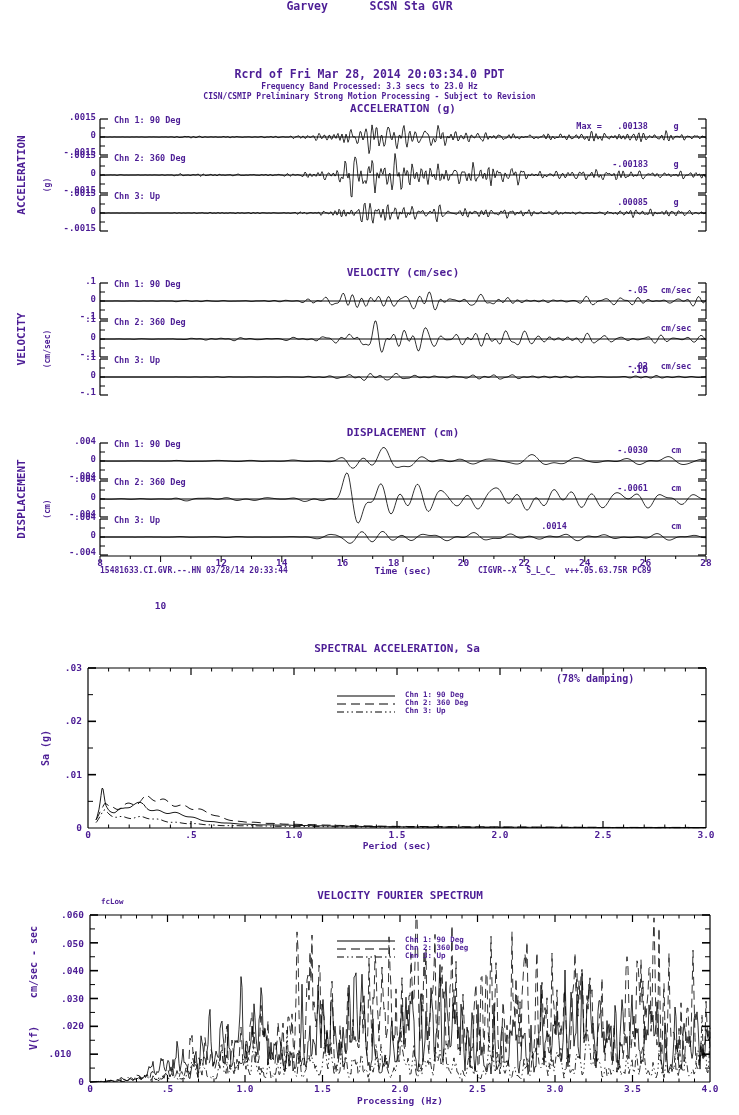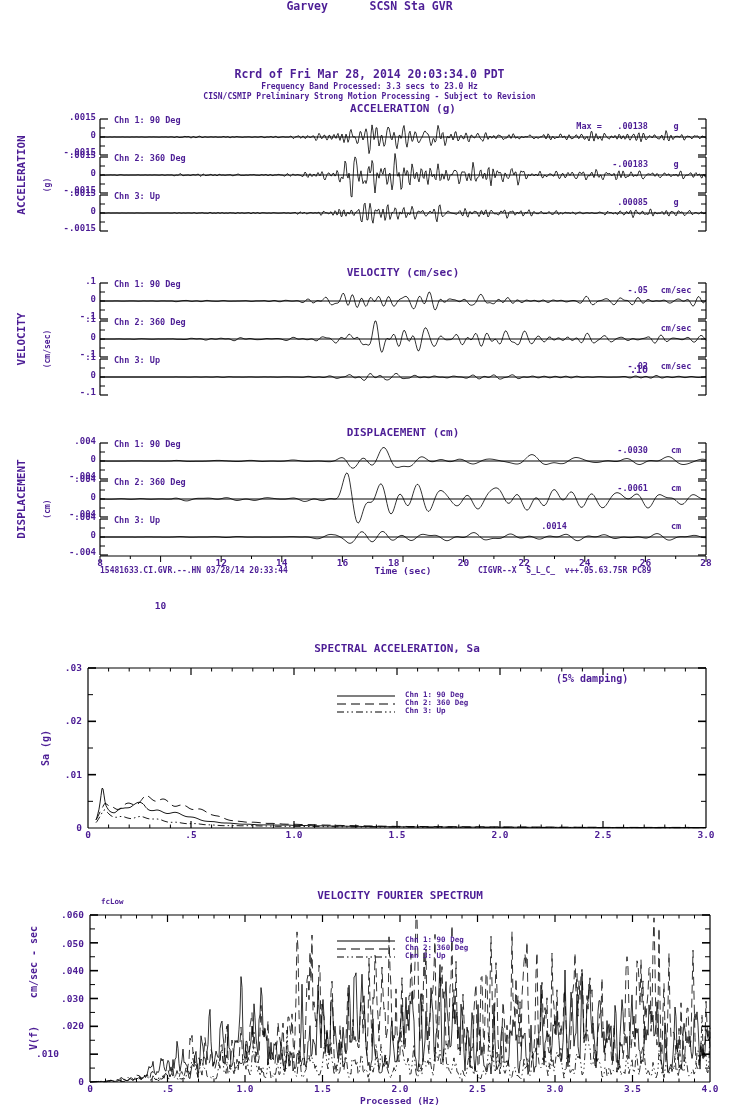--- a/index.html
+++ b/index.html
@@ -375,28 +375,29 @@
   <div class="abs rot f11" style="left:22px;top:339px">VELOCITY</div>
   <div class="abs rot f8" style="left:48px;top:349px">(cm/sec)</div>
   <div class="abs rot f11" style="left:22px;top:499px">DISPLACEMENT</div>
   <div class="abs rot f8" style="left:48px;top:509px">(cm)</div>
 
   <div class="abs ctr" style="left:338px;top:566px;width:130px;font-size:9.5px">Time (sec)</div>
   <div class="abs f8" style="left:100px;top:567px">15481633.CI.GVR.--.HN 03/28/14 20:33:44</div>
   <div class="abs f8" style="left:478px;top:567px">CIGVR--X  S_L_C_  v++.05.63.75R PC89</div>
 
   <div class="abs ctr f11" style="left:88px;top:643px;width:618px">SPECTRAL ACCELERATION, Sa</div>
-  <div class="abs f10" style="left:556px;top:674px">(5% damping)</div>
+  <div class="abs f10" style="left:556px;top:674px">(78% damping)</div>
   <div class="abs rot f10" style="left:46px;top:748px">Sa (g)</div>
+  <div class="abs ctr" style="left:88px;top:841px;width:618px;font-size:9.5px">Period (sec)</div>
 
   <div class="abs ctr f11" style="left:90px;top:890px;width:620px">VELOCITY FOURIER SPECTRUM</div>
   <div class="abs f7" style="left:101px;top:898px">fcLow</div>
   <div class="abs rot f10" style="left:34px;top:962px">cm/sec - sec</div>
   <div class="abs rot f10" style="left:34px;top:1038px">V(f)</div>
-  <div class="abs ctr" style="left:90px;top:1096px;width:620px;font-size:9.5px">Processed (Hz)</div>
+  <div class="abs ctr" style="left:90px;top:1096px;width:620px;font-size:9.5px">Processing (Hz)</div>
 
   <div id="gen-labels">
       <div class="abs" style="left: 114px; top: 116px; font-size: 8.5px;">Chn 1: 90 Deg</div>
       <div class="abs" style="left: 460px; top: 122px; width: 188px; text-align: right; font-size: 8.5px;">Max =   .00138</div>
       <div class="abs" style="left: 646px; top: 122px; width: 60px; text-align: center; font-size: 8.5px;">g</div>
       <div class="abs" style="left: 42px; top: 113px; width: 54px; text-align: right; font-size: 9px;">.0015</div>
       <div class="abs" style="left: 42px; top: 131px; width: 54px; text-align: right; font-size: 9px;">0</div>
       <div class="abs" style="left: 42px; top: 148px; width: 54px; text-align: right; font-size: 9px;">-.0015</div>
       <div class="abs" style="left: 114px; top: 154px; font-size: 8.5px;">Chn 2: 360 Deg</div>
       <div class="abs" style="left: 460px; top: 160px; width: 188px; text-align: right; font-size: 8.5px;">-.00183</div>
@@ -469,21 +470,21 @@
       <div class="abs" style="left: 587px; top: 830px; width: 32px; text-align: center; font-size: 9.5px;">2.5</div>
       <div class="abs" style="left: 690px; top: 830px; width: 32px; text-align: center; font-size: 9.5px;">3.0</div>
       <div class="abs" style="left: 405px; top: 691px; font-size: 7.5px;">Chn 1: 90 Deg</div>
       <div class="abs" style="left: 405px; top: 699px; font-size: 7.5px;">Chn 2: 360 Deg</div>
       <div class="abs" style="left: 405px; top: 707px; font-size: 7.5px;">Chn 3: Up</div>
       <div class="abs" style="left: 36px; top: 910px; width: 48px; text-align: right; font-size: 9.5px;">.060</div>
       <div class="abs" style="left: 36px; top: 939px; width: 48px; text-align: right; font-size: 9.5px;">.050</div>
       <div class="abs" style="left: 36px; top: 965.667px; width: 48px; text-align: right; font-size: 9.5px;">.040</div>
       <div class="abs" style="left: 36px; top: 993.5px; width: 48px; text-align: right; font-size: 9.5px;">.030</div>
       <div class="abs" style="left: 36px; top: 1021.33px; width: 48px; text-align: right; font-size: 9.5px;">.020</div>
-      <div class="abs" style="left: 36px; top: 1049.17px; width: 48px; text-align: left; font-size: 9.5px;">.010</div>
+      <div class="abs" style="left: 36px; top: 1049.17px; width: 48px; text-align: center; font-size: 9.5px;">.010</div>
       <div class="abs" style="left: 36px; top: 1077px; width: 48px; text-align: right; font-size: 9.5px;">0</div>
       <div class="abs" style="left: 74px; top: 1084px; width: 32px; text-align: center; font-size: 9.5px;">0</div>
       <div class="abs" style="left: 151.5px; top: 1084px; width: 32px; text-align: center; font-size: 9.5px;">.5</div>
       <div class="abs" style="left: 229px; top: 1084px; width: 32px; text-align: center; font-size: 9.5px;">1.0</div>
       <div class="abs" style="left: 306.5px; top: 1084px; width: 32px; text-align: center; font-size: 9.5px;">1.5</div>
       <div class="abs" style="left: 384px; top: 1084px; width: 32px; text-align: center; font-size: 9.5px;">2.0</div>
       <div class="abs" style="left: 461.5px; top: 1084px; width: 32px; text-align: center; font-size: 9.5px;">2.5</div>
       <div class="abs" style="left: 539px; top: 1084px; width: 32px; text-align: center; font-size: 9.5px;">3.0</div>
       <div class="abs" style="left: 616.5px; top: 1084px; width: 32px; text-align: center; font-size: 9.5px;">3.5</div>
       <div class="abs" style="left: 694px; top: 1084px; width: 32px; text-align: center; font-size: 9.5px;">4.0</div>

